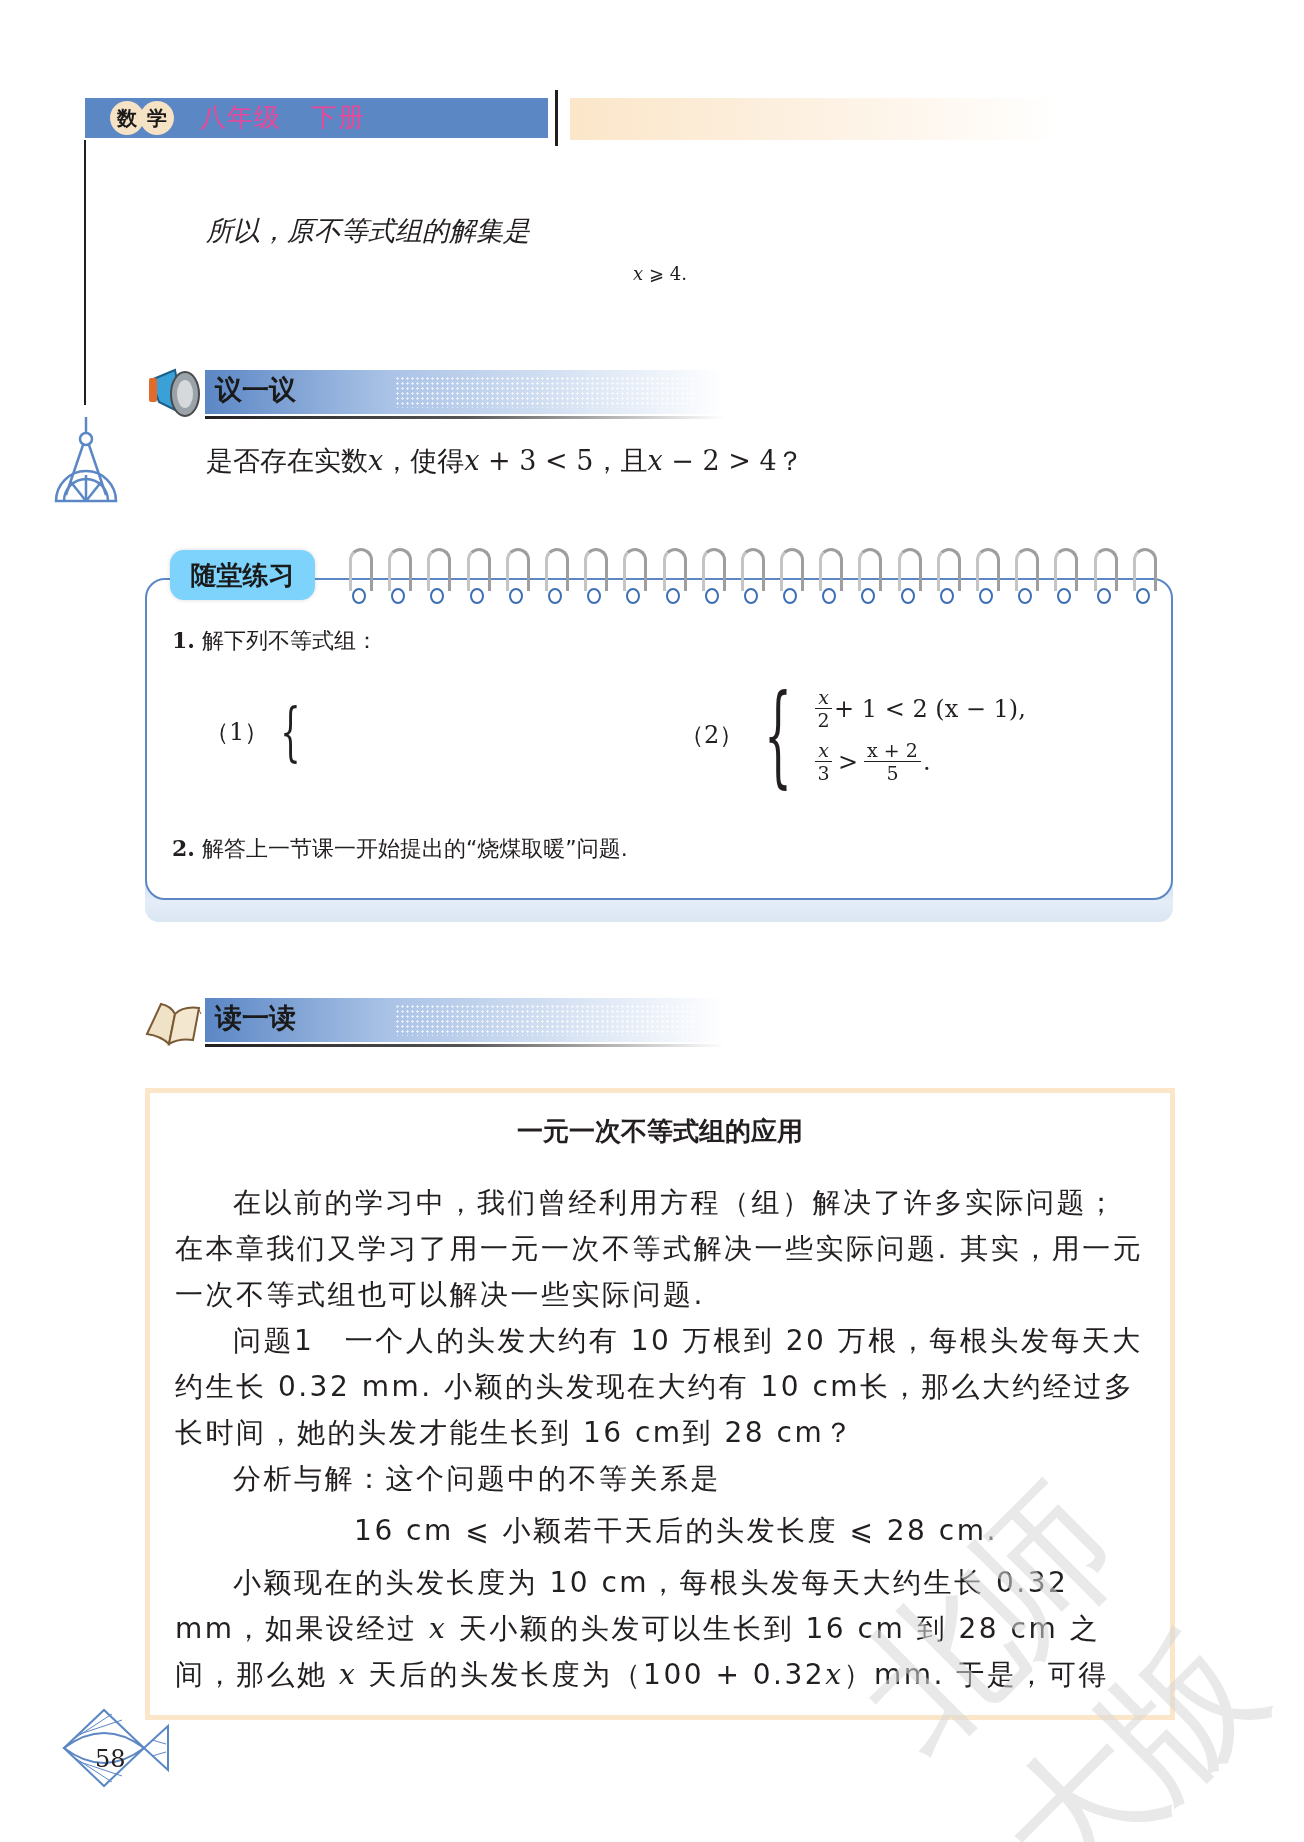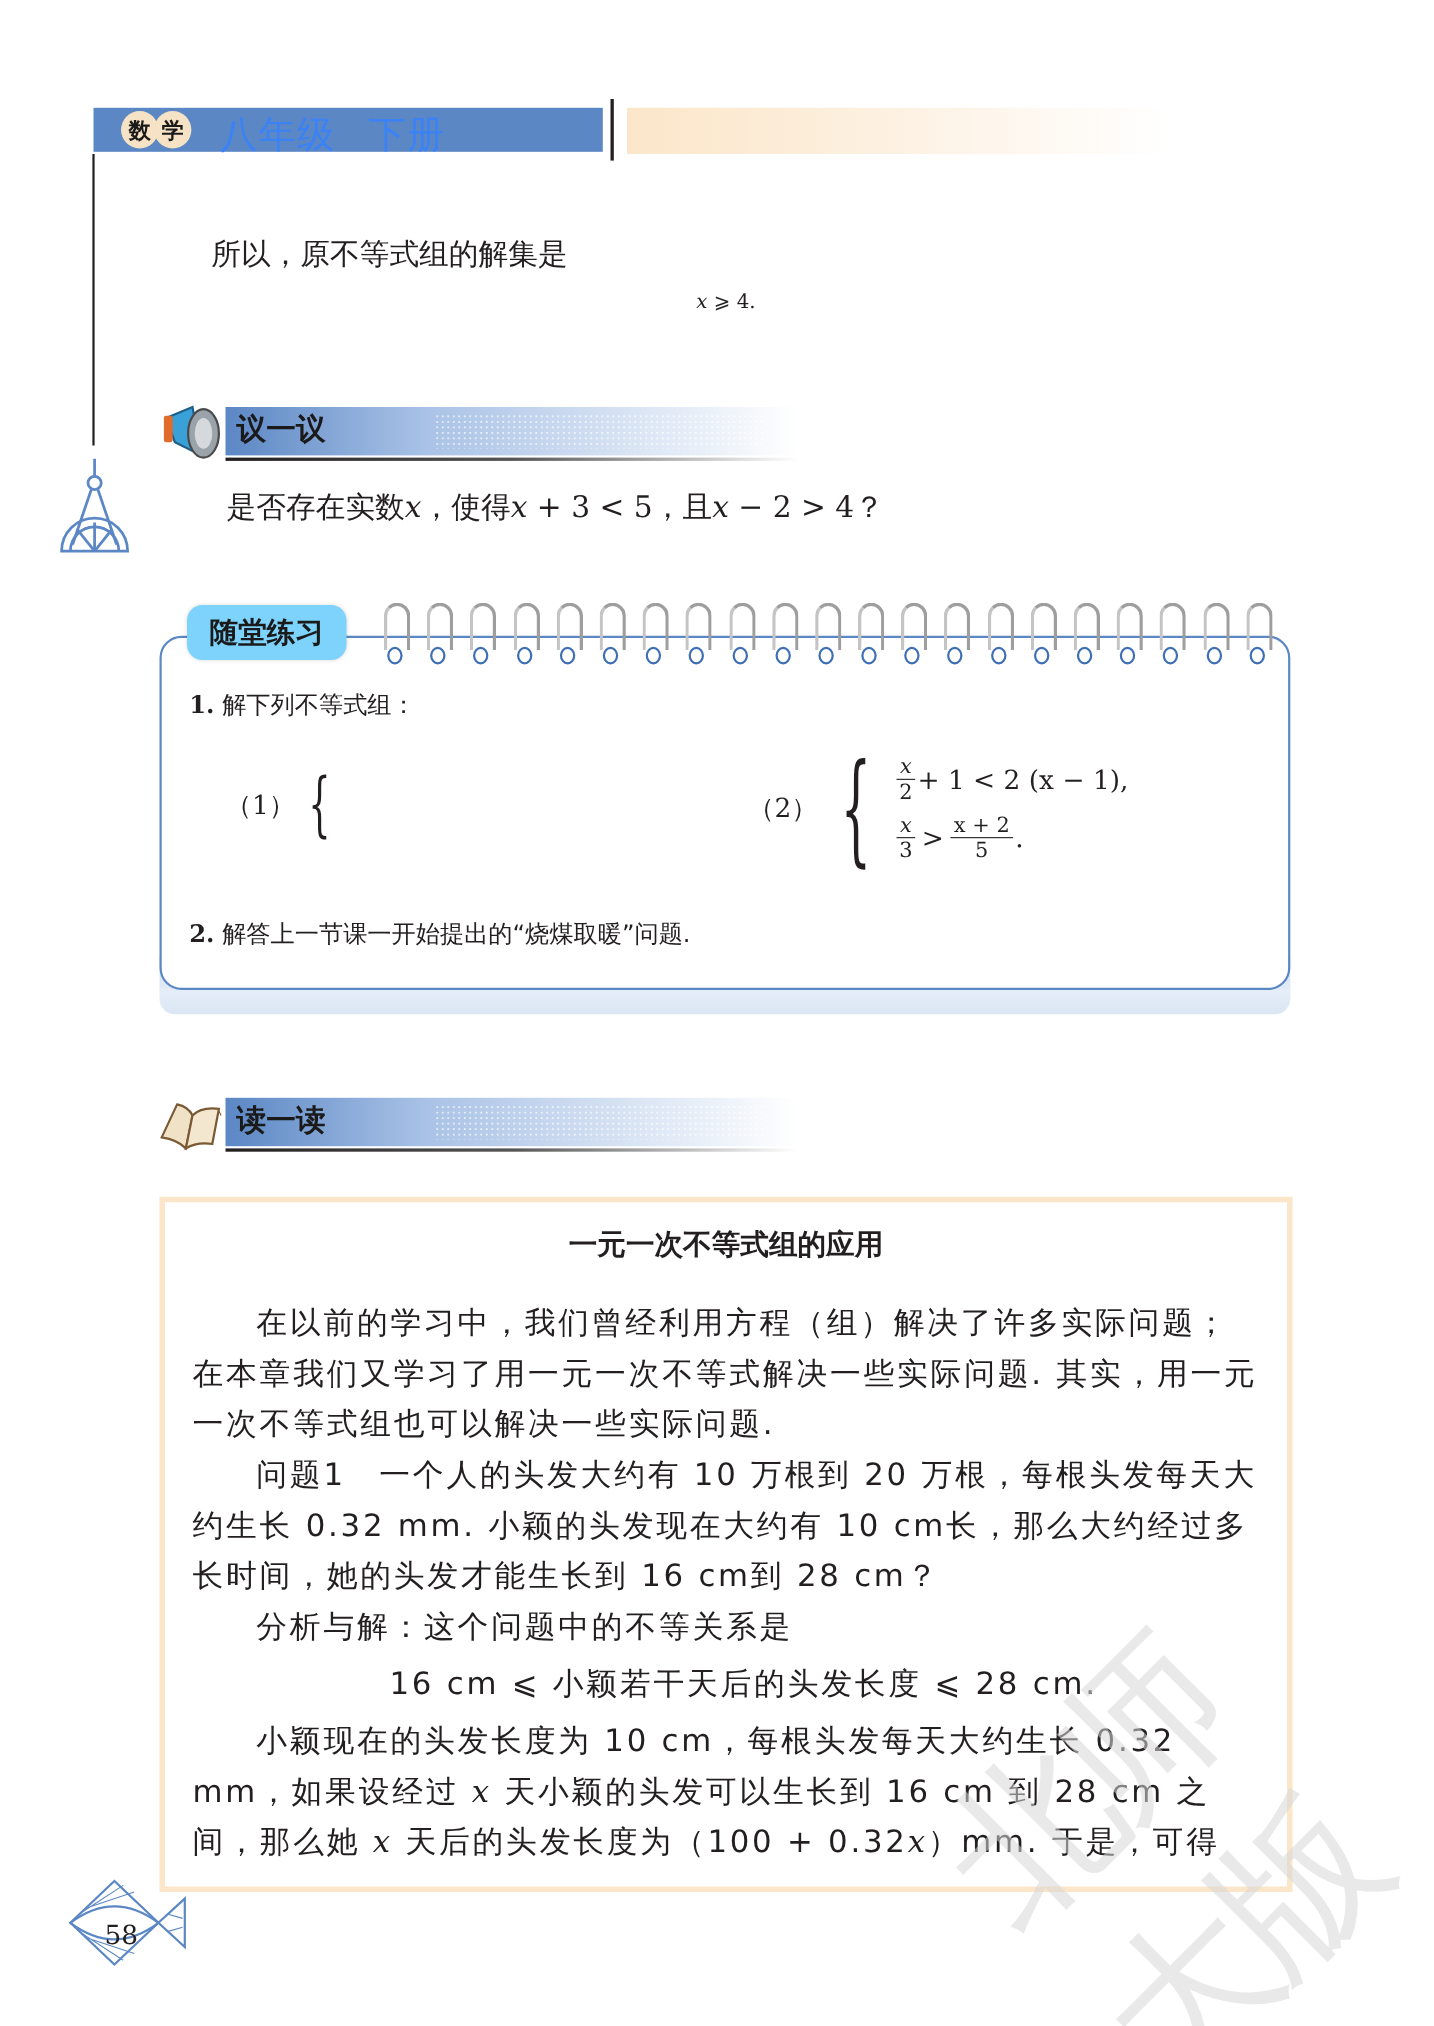--- a/index.html
+++ b/index.html
@@ -5,21 +5,21 @@
   html,body{margin:0;padding:0;background:#ffffff;}
   body{width:1304px;height:1842px;position:relative;overflow:hidden;
        font-family:"DejaVu Serif","Liberation Serif",serif;color:#231f20;}
   .abs{position:absolute;}
   
   .hdr-bar{left:85px;top:98px;width:463px;height:40px;background:#5b87c5;}
   .hdr-logo{left:110px;top:101px;height:34px;display:flex;align-items:center;}
   .hdr-logo .ball{width:34px;height:34px;border-radius:50%;background:#f6e2c4;
        display:flex;align-items:center;justify-content:center;
        font-family:"DejaVu Sans",sans-serif;font-weight:bold;font-size:20px;color:#1a1a1a;margin-right:-4px;}
-  .hdr-title{left:200px;top:100px;font-family:Liberation Serif, serif;color:#3b82f6;font-size:34px;letter-spacing:1px;word-spacing:20px;}
+  .hdr-title{left:200px;top:100px;font-family:Liberation Serif, serif;color:#ec4899;font-size:26px;letter-spacing:1px;word-spacing:20px;}
   .hdr-title span{margin-right:30px;}
   .hdr-vline{left:555px;top:90px;width:3px;height:56px;background:#231f20;}
   .hdr-cream{left:570px;top:98px;width:490px;height:42px;
        background:linear-gradient(90deg,#fbe6c9 0%,#fdf1e2 50%,#ffffff 100%);}
   .left-vline{left:84px;top:140px;width:2px;height:265px;background:#231f20;}
   
   .txt-lg{font-size:27px;font-family:"DejaVu Sans",sans-serif;}
   .math{font-family:"DejaVu Serif","Liberation Serif",serif;}
   .ital{font-style:italic;}
   
@@ -75,21 +75,21 @@
     <line x1="33" y1="30" x2="16" y2="80"></line>
     <line x1="39" y1="30" x2="56" y2="80"></line>
     <path d="M6 86 A30 30 0 0 1 66 86 Z"></path>
     <path d="M14 86 A22 22 0 0 1 58 86"></path>
     <line x1="36" y1="60" x2="36" y2="86"></line>
     <line x1="20" y1="66" x2="36" y2="86"></line>
     <line x1="52" y1="66" x2="36" y2="86"></line>
   </g>
 </svg>
 
-<div class="abs txt-lg" style="left:192px;top:213px;">所以，原不等式组的解集是</div>
+<div class="abs txt-lg" style="left:206px;top:213px;font-style:italic;">所以，原不等式组的解集是</div>
 <div class="abs math" style="left:621px;top:263px;font-size:18px;margin-left:12px;">
   <span class="ital">x</span><span> ⩾ 4.</span>
 </div>
 
 <div class="abs sec-head" style="left:145px;top:370px;width:600px;">
   <svg style="position:absolute;left:0;top:-4px;" width="64" height="54" viewBox="0 0 64 54">
     <path d="M6 14 L30 4 L38 48 L14 36 Z" fill="#3aa0d8" stroke="#1c5f8a" stroke-width="2"></path>
     <rect x="4" y="12" width="8" height="24" rx="2" fill="#e06b2b"></rect>
     <ellipse cx="40" cy="28" rx="14" ry="22" fill="#9aa3aa" stroke="#4a4a4a" stroke-width="2"></ellipse>
     <ellipse cx="40" cy="28" rx="8" ry="14" fill="#d5d9dc"></ellipse>

